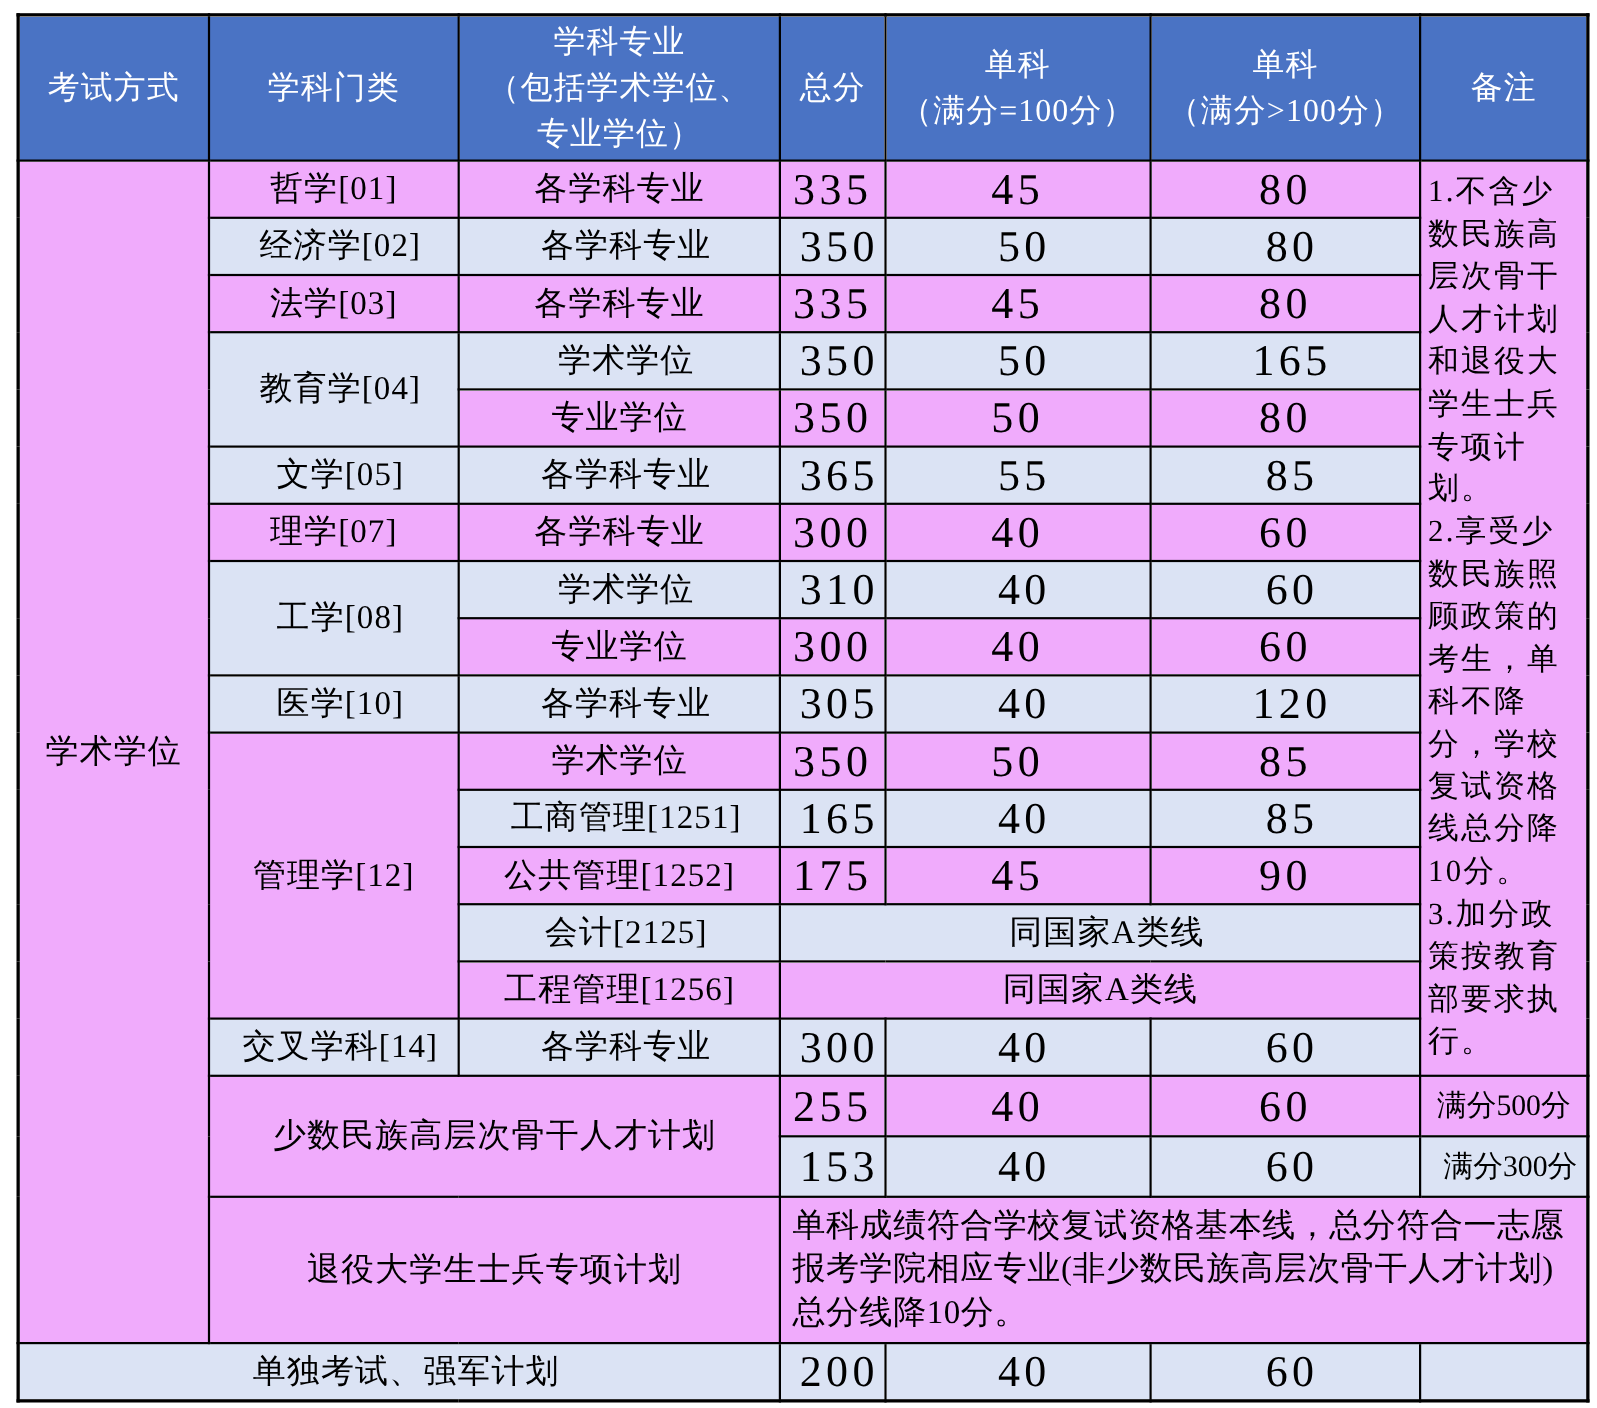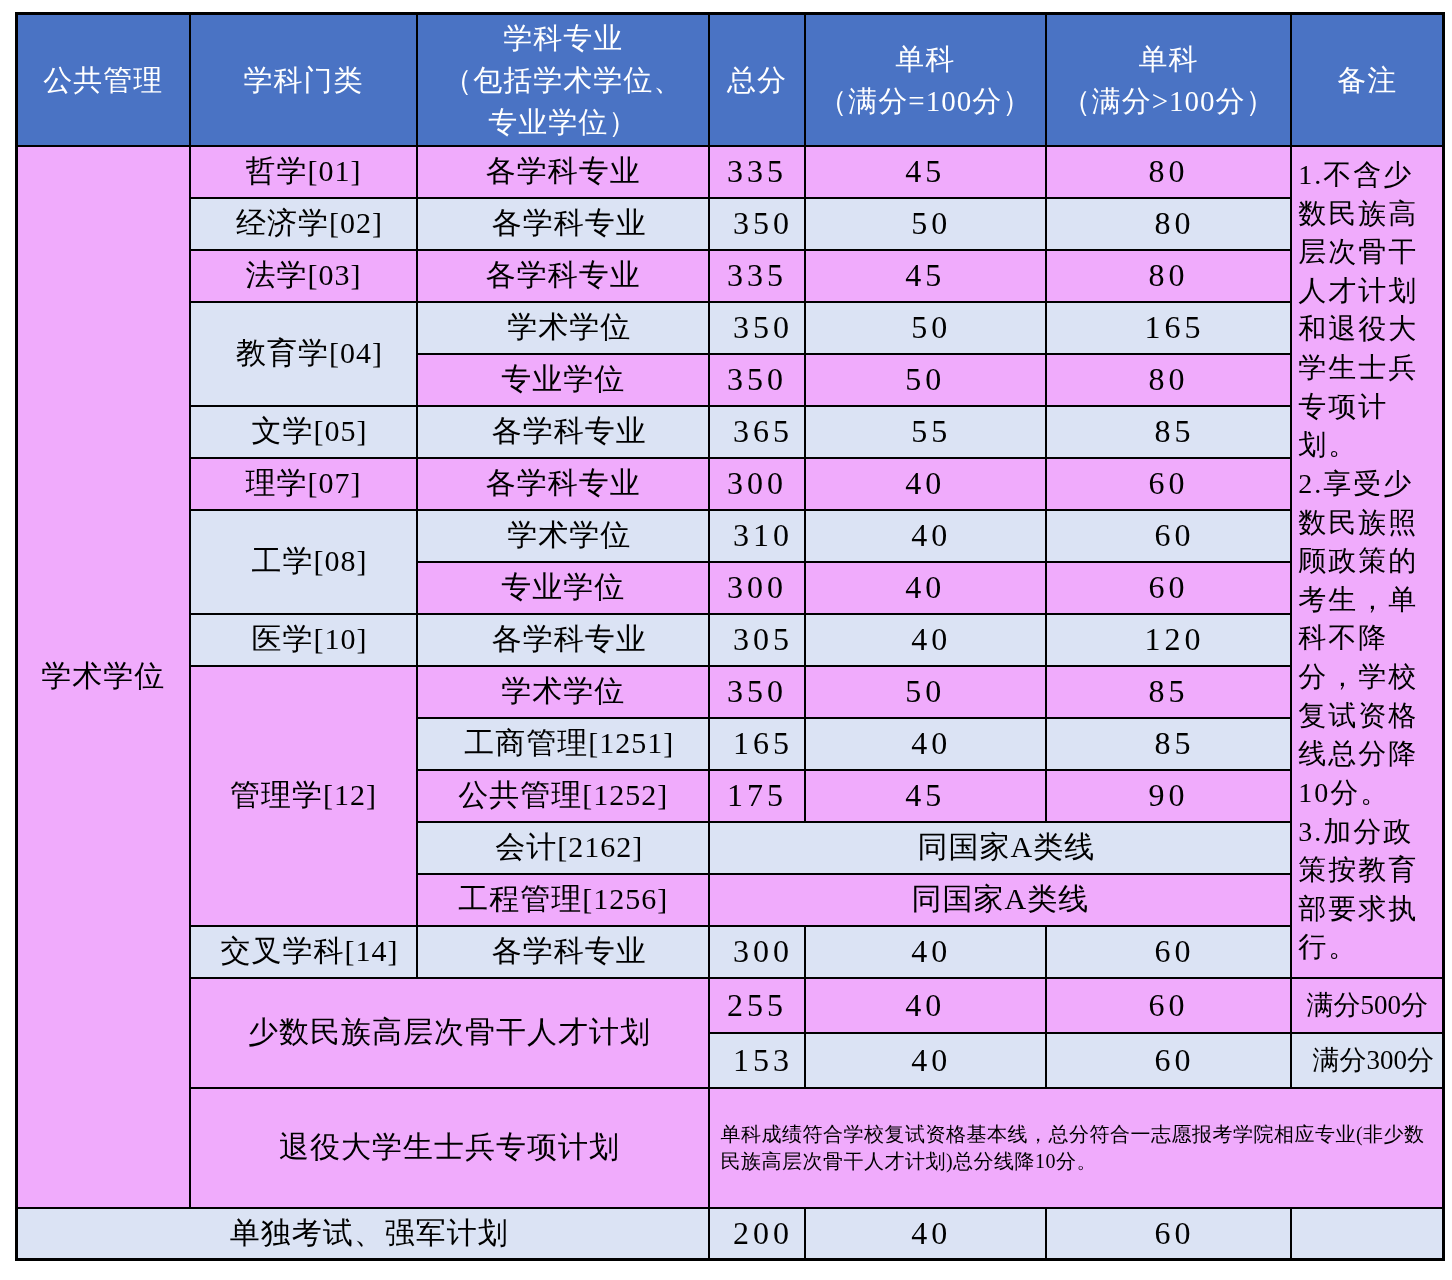--- a/index.html
+++ b/index.html
@@ -36,30 +36,30 @@
     font-size:29px;line-height:1.45;
     white-space:pre-line;letter-spacing:1px;
   }
   tr.std{height:52px;}
   tr.min{height:55px;}
   tr.vet{height:120px;}
   tr.bot{height:52px;}
   tr.band-m td{background:#f0abfc;}
   tr.band-l td{background:#DBE3F4;padding-left:12px;}
   .cjk{font-size:30px;letter-spacing:1px;}
-  .num{font-size:32px;letter-spacing:4px;font-family:"Liberation Serif","DejaVu Serif",serif;}
+  .num{font-size:40px;letter-spacing:4px;font-family:"Liberation Serif","DejaVu Serif",serif;}
   .remarks-cell{
     text-align:left;vertical-align:middle;
     white-space:pre-line;
     font-size:28px;line-height:1.38;letter-spacing:2px;
     padding:4px 2px 4px 6px;
   }
   .note-cell{
     text-align:left;
-    font-size:20px;line-height:1.33;letter-spacing:0.5px;
+    font-size:30px;line-height:1.33;letter-spacing:0.5px;
     padding:6px 10px;
   }
   .small-remark{font-size:27px;letter-spacing:0;font-family:Liberation Serif, serif;}
 </style>
 </head>
 <body>
 
 <div class="page">
   <table class="score">
     <colgroup>
@@ -67,21 +67,21 @@
         <col class="c2">
         <col class="c3">
         <col class="c4">
       <col class="c5">
         <col class="c6">
         <col class="c7">
     </colgroup>
 
     <tbody>
         <tr class="hdr">
-      <th>公共管理</th>
+      <th>考试方式</th>
       <th>学科门类</th>
       <th>学科专业
 （包括学术学位、
 专业学位）</th>
       <th>总分</th>
       <th>单科
 （满分=100分）</th>
       <th>单科
 （满分&gt;100分）</th>
       <th>备注</th>
@@ -185,21 +185,21 @@
     </tr>
 
     <tr class="std band-m">
       <td class="cjk">公共管理[1252]</td>
       <td class="num">175</td>
       <td class="num">45</td>
       <td class="num">90</td>
     </tr>
 
     <tr class="std band-l">
-      <td class="cjk">会计[2162]</td>
+      <td class="cjk">会计[2125]</td>
       <td class="cjk" colspan="3">同国家A类线</td>
     </tr>
 
     <tr class="std band-m">
       <td class="cjk">工程管理[1256]</td>
       <td class="cjk" colspan="3">同国家A类线</td>
     </tr>
 
     <tr class="std band-l">
       <td class="cjk">交叉学科[14]</td>

